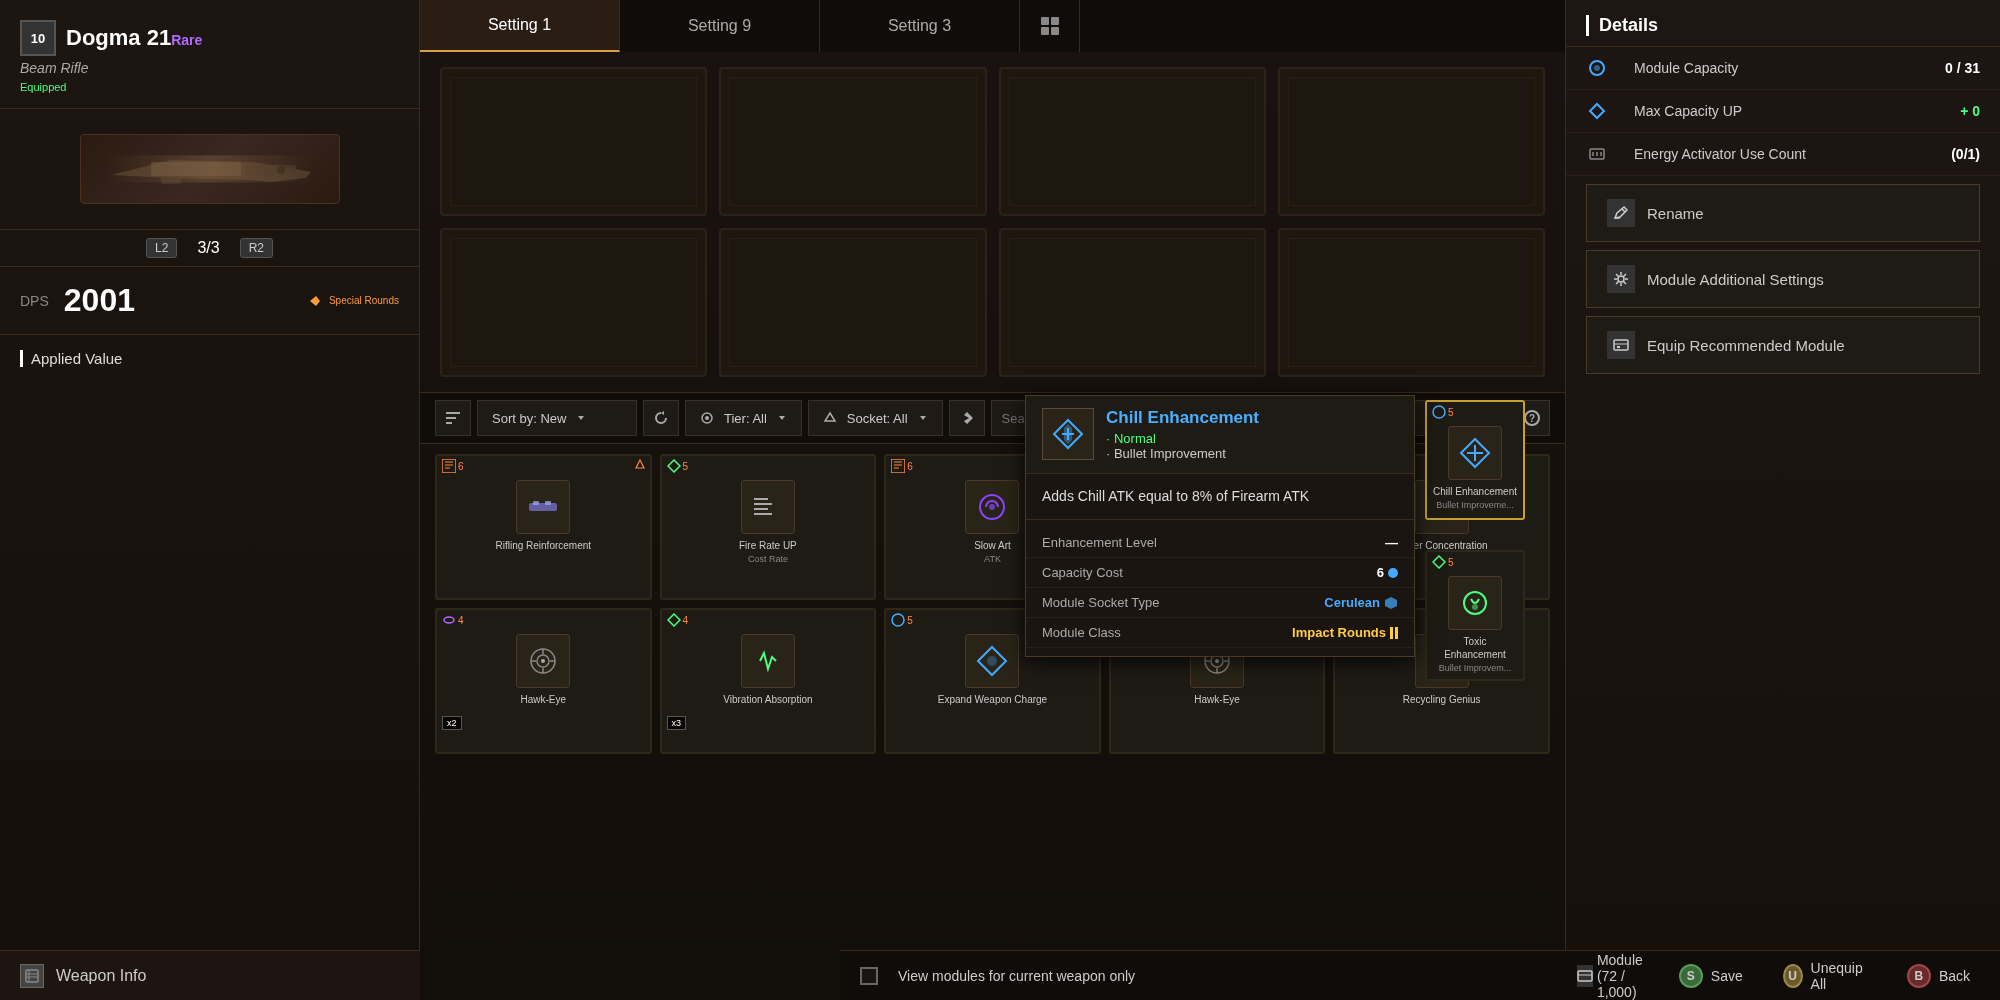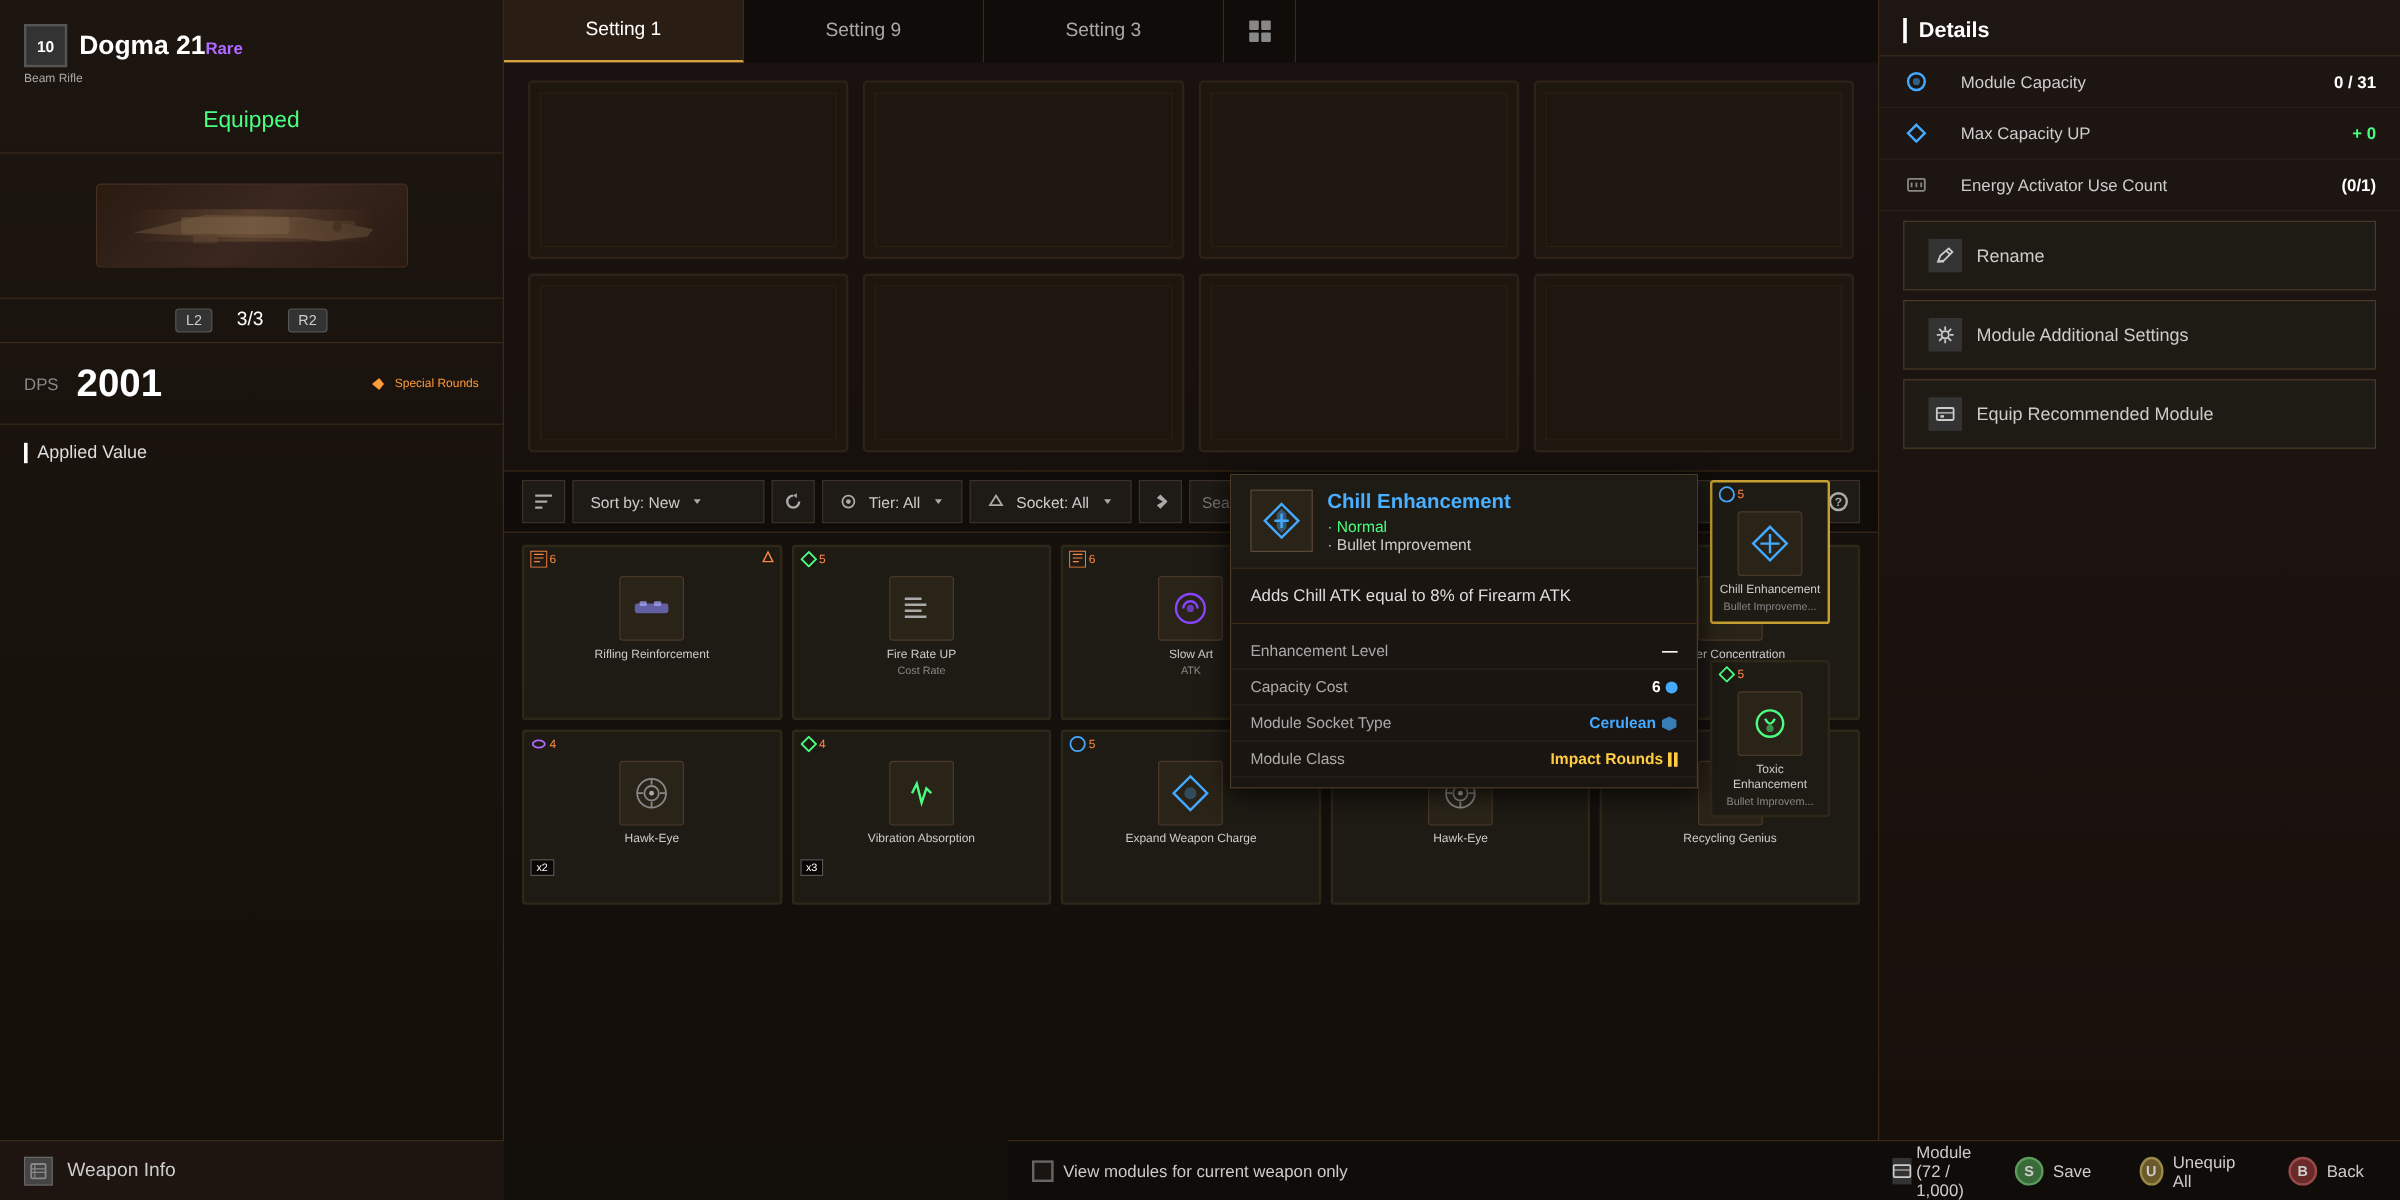--- a/index.html
+++ b/index.html
@@ -44,37 +44,37 @@
 
     .weapon-name {
       font-size: 22px;
       font-weight: bold;
       color: #fff;
       display: inline;
     }
 
     .weapon-type {
       color: #aaa;
-      font-size: 10px;
+      font-size: 14px;
       margin-top: 4px;
+      font-style: italic;
     }
 
     .weapon-rarity {
       color: #b06aff;
       font-size: 14px;
       font-weight: bold;
       float: right;
       margin-top: 4px;
     }
 
     .equipped-badge {
       color: #4aff80;
-      font-size: 19px;
-      margin-top: 19px;
-      text-align: center;
+      font-size: 11px;
+      margin-top: 5px;
     }
 
     .weapon-image-area {
       width: 100%;
       height: 100px;
       display: flex;
       align-items: center;
       justify-content: center;
       margin: 10px 0;
     }
@@ -402,21 +402,21 @@
       border-top: 1px solid #3a2a1a;
       display: flex;
       align-items: center;
       padding: 0 20px;
       gap: 15px;
     }
 
     .checkbox-item {
       display: flex;
       align-items: center;
-      gap: 8px;
+      gap: 20px;
       cursor: pointer;
     }
 
     .checkbox-box {
       width: 18px; height: 18px;
       border: 2px solid #666;
       background: #1a1510;
     }
 
     .checkbox-label {

